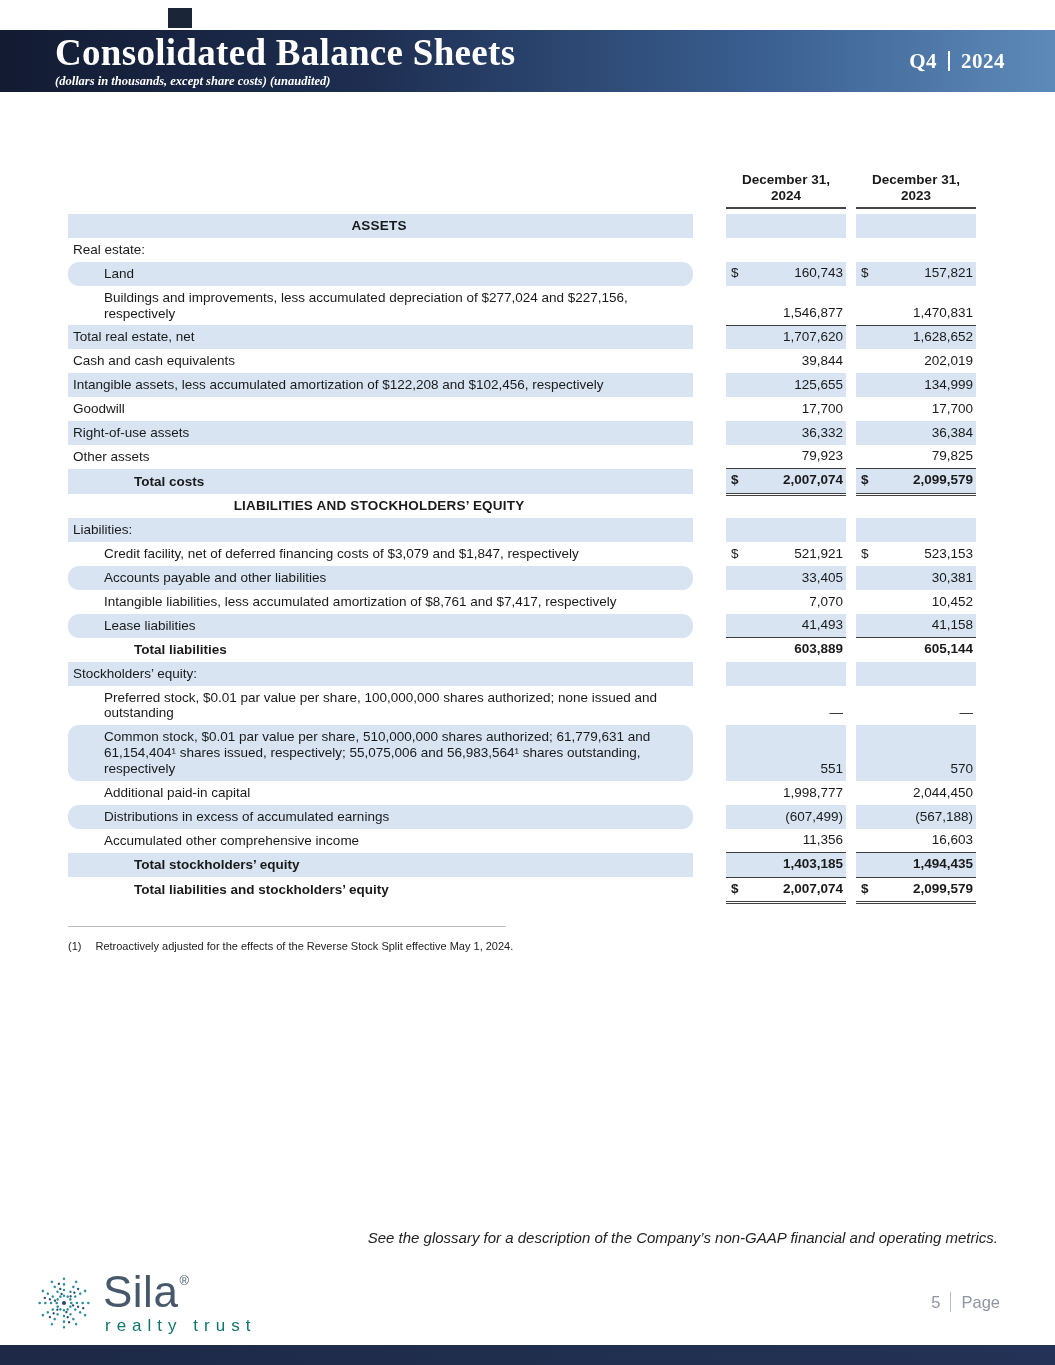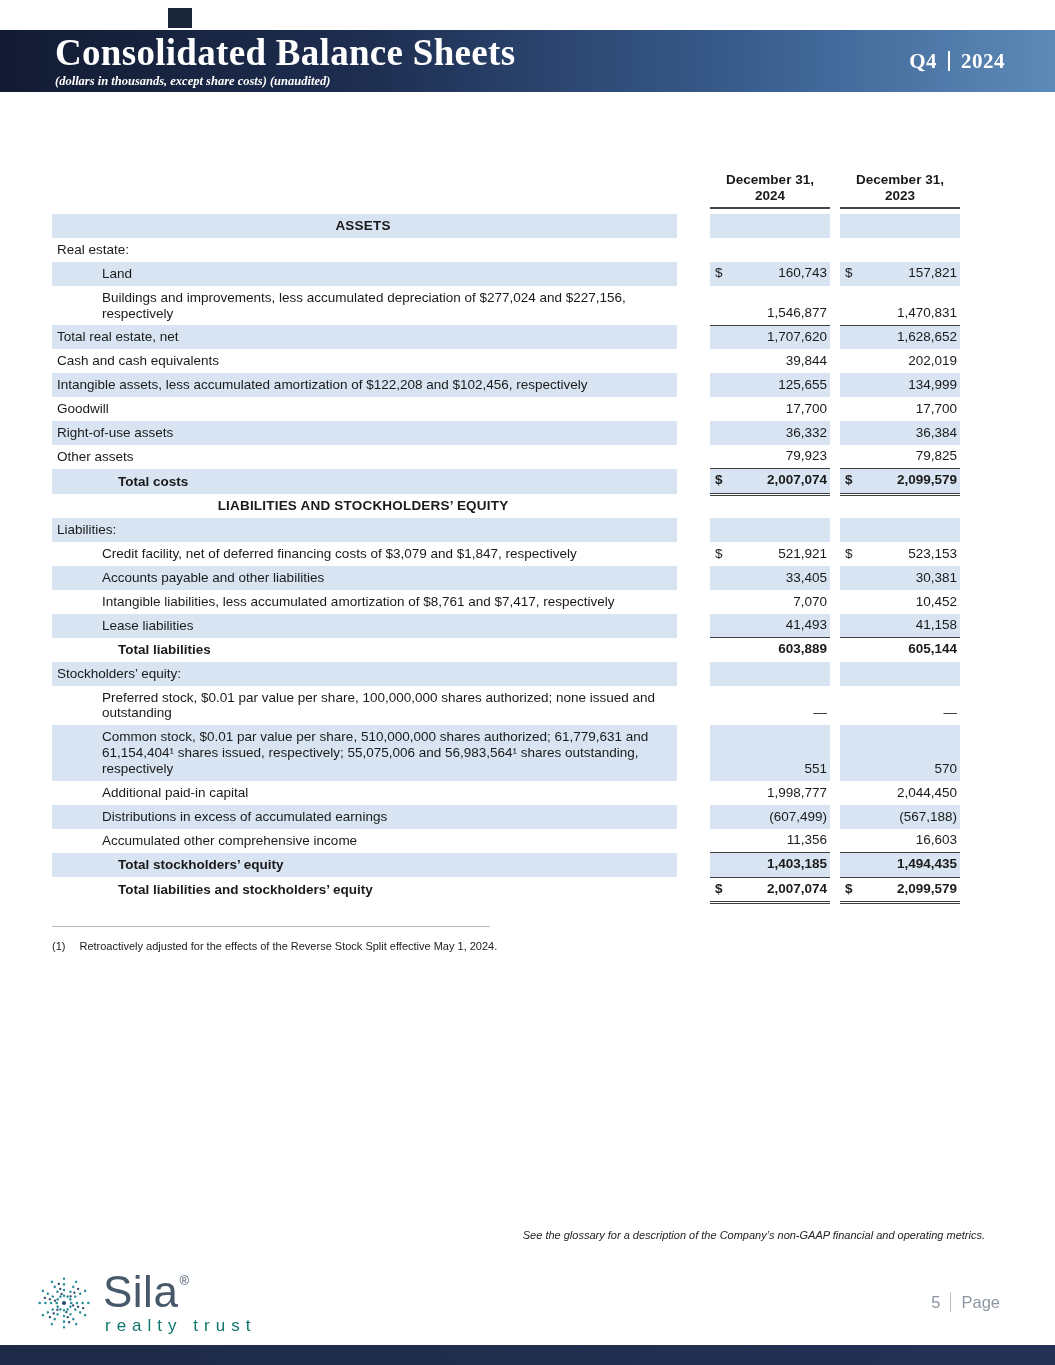--- a/index.html
+++ b/index.html
@@ -17,42 +17,42 @@
     background:linear-gradient(90deg,#121b32 0%,#1e2e51 35%,#3a5f90 72%,#5d8ab8 100%);
     color:#fff; display:flex; justify-content:space-between; align-items:center;
     padding:0 50px 0 55px;
   }
   .page-title { font-family:"Liberation Serif", serif; font-weight:700; font-size:37px; line-height:1.08; letter-spacing:.3px; }
   .page-subtitle { font-family:"Liberation Serif", serif; font-style:italic; font-weight:700; font-size:12.5px; margin-top:2px; }
   .period { display:flex; align-items:center; font-family:"Liberation Serif", serif; font-weight:700; font-size:21px; letter-spacing:.5px; }
   .period-divider { width:2px; height:20px; background:#fff; margin:0 11px; }
 
   
-  main { position:absolute; top:172px; left:52px; width:908px; }
+  main { position:absolute; top:172px; left:68px; width:908px; }
   table.sheet { border-collapse:collapse; table-layout:fixed; width:908px; font-size:13.5px; }
   th.col-head { font-weight:700; text-align:center; line-height:1.18; padding-bottom:3px; border-bottom:2px solid #454545; vertical-align:bottom; }
   tr.head-gap th { height:6px; }
   td { vertical-align:bottom; }
   .label-cell { padding:4px 8px 4px 5px; line-height:1.18; vertical-align:middle; }
   .val-cell { padding:3px 3px 4px 5px; }
   .vwrap { display:flex; justify-content:space-between; align-items:flex-end; line-height:1.2; }
   .num { text-align:center; }
   tr.shade .label-cell, tr.shade .val-cell { background:#d8e4f2; }
   tr.bold { font-weight:700; }
   tr.section .label-cell { text-align:center; font-weight:700; letter-spacing:.2px; }
-  .ind1 { padding-left:50px; }
+  .ind1 { padding-left:36px;border-radius:11px; }
   .ind2 { padding-left:66px; }
   tr.rule-bottom .val-cell { border-bottom:1.5px solid #3f3f3f; }
   tr.rule-double .val-cell { border-bottom:3px double #3f3f3f; }
 
   
   .footnote-rule { margin-top:22px; width:438px; height:1px; background:#b9b9b9; }
   .footnote { display:flex; gap:14px; margin-top:13px; font-size:11px; color:#222; }
 
-  .glossary { position:absolute; top:1229px; right:70px; font-size:11px; font-style:italic; color:#222; }
+  .glossary { position:absolute; top:1229px; right:57px; font-size:15px; font-style:italic; color:#222; }
 
   
   .footer-logo { position:absolute; left:32px; top:1270px; display:flex; align-items:center; gap:7px; }
   .logo-word { font-size:44px; color:#47586a; letter-spacing:.5px; line-height:1; }
   .logo-word .reg { font-size:13px; position:relative; top:-22px; margin-left:1px; }
   .logo-tag { color:#0f766e; font-size:17px; letter-spacing:6px; margin-top:2px; padding-left:2px; }
   .pageno { position:absolute; right:55px; top:1292px; display:flex; align-items:center; gap:10px; color:#8e96a2; font-size:16.5px; }
   .pageno-divider { width:1px; height:20px; background:#b9bfc7; }
   .bottom-bar { position:absolute; left:0; bottom:0; width:100%; height:20px; background:linear-gradient(90deg,#1d2946 0%,#233256 100%); }
 </style>

